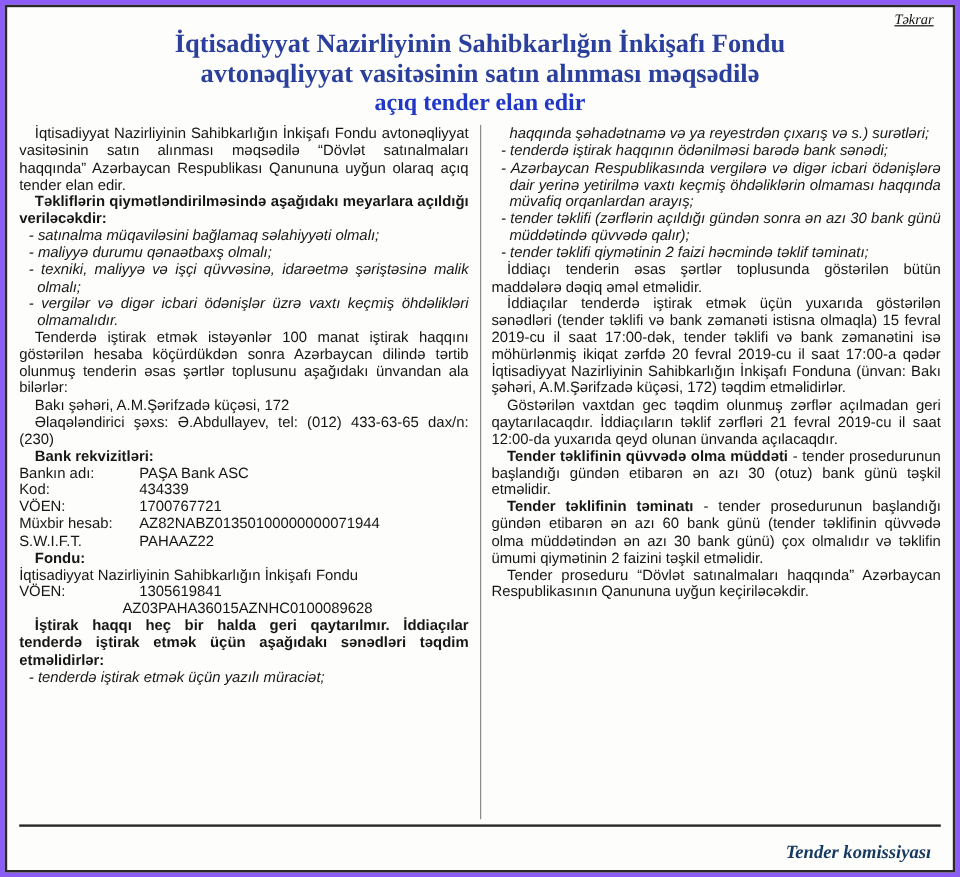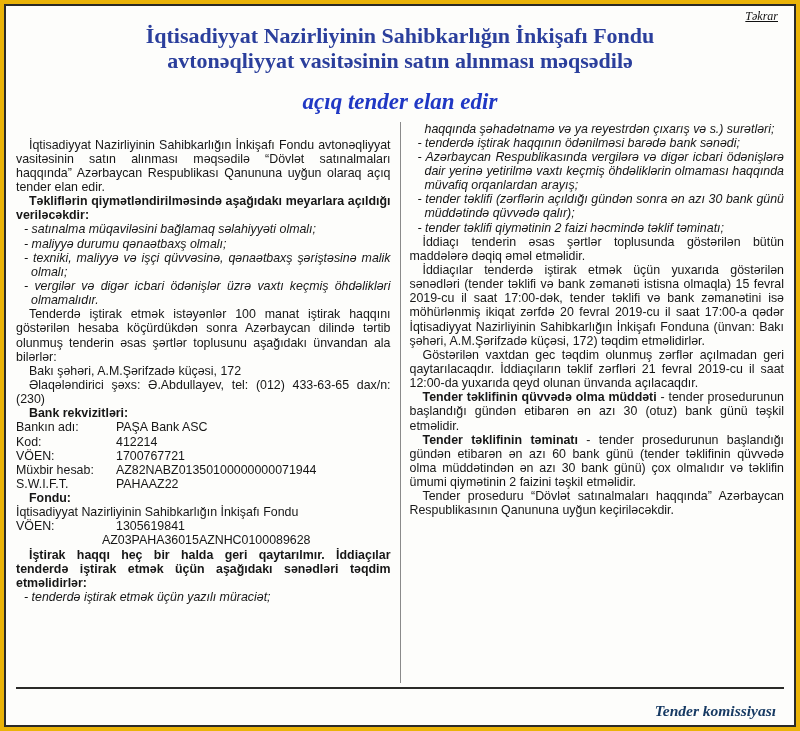--- a/index.html
+++ b/index.html
@@ -2,21 +2,21 @@
 <html style="--title-blue: #2b3f9c; --accent-blue: #2038c4; --footer-navy: #173a63; --border: #2a2a28; --text: #161616;"><head>
 <meta charset="utf-8">
 <style>
   * { box-sizing: border-box; }
   html, body { margin: 0; padding: 0; }
   body {
     width: 800px; height: 731px; overflow: hidden;
     background: #e8e8e4;
     font-family: "Liberation Sans", sans-serif;
   }
-  .page { position: relative; width: 800px; height: 731px; background: #eab308; }
+  .page { position: relative; width: 800px; height: 731px; background: #8b5cf6; }
   .ad {
     position: absolute; inset: 4px;
     border: 2px solid var(--border, #2a2a28);
     background: #fdfdfb;
     display: flex; flex-direction: column;
     padding: 3px 10px 5px;
   }
   .tekrar {
     text-align: right;
     font-family: "Liberation Serif", serif;
@@ -25,32 +25,32 @@
     padding-right: 6px;
   }
   .title { text-align: center; margin-top: 0; }
   .t1 {
     font-family: "Liberation Serif", serif;
     font-weight: bold; font-size: 22px; line-height: 1.12;
     color: var(--title-blue, #2b3f9c);
   }
   .t3 {
     font-family: "Liberation Serif", serif;
-    font-weight: bold; font-style: italic;
-    font-size: 23px; line-height: 1.1;
+    font-weight: bold; 
+    font-size: 20px; line-height: 1.1;
     color: var(--accent-blue, #2038c4);
-    margin-top: 16px;
+    margin-top: 2px;
   }
   .cols { display: flex; flex: 1; margin-top: 7px; overflow: hidden; }
   .col {
     width: 50%;
     font-size: 12.4px; line-height: 1.14;
     color: var(--text, #161616);
   }
-  .col-left  { padding-right: 9px; margin-top: 16px; }
+  .col-left  { padding-right: 9px; }
   .col-right { padding-left: 9px; }
   .divider { width: 1px; background: #8a8a8a; }
   p.blk { margin: 0; }
   .body { text-align: justify; text-indent: 13px; }
   .bold { font-weight: bold; }
   .run-b { font-weight: bold; }
   .item { font-style: italic; text-align: justify; padding-left: 15px; text-indent: -7px; }
   .cont { text-indent: 0; }
   .line { white-space: pre-wrap; }
   .mt { margin-top: 11px; }
@@ -77,28 +77,28 @@
       <div class="t1">İqtisadiyyat Nazirliyinin Sahibkarlığın İnkişafı Fondu</div>
       <div class="t1">avtonəqliyyat vasitəsinin satın alınması məqsədilə</div>
       <div class="t3">açıq tender elan edir</div>
     </div>
     <div class="cols">
       <div class="col col-left" id="col-left">
           <p class="blk body">İqtisadiyyat Nazirliyinin Sahibkarlığın İnkişafı Fondu avtonəqliyyat vasitəsinin satın alınması məqsədilə “Dövlət satınalmaları haqqında” Azərbaycan Respublikası Qanununa uyğun olaraq açıq tender elan edir.</p>
           <p class="blk body bold">Təkliflərin qiymətləndirilməsində aşağıdakı meyarlara açıldığı veriləcəkdir:</p>
           <p class="blk item">- satınalma müqaviləsini bağlamaq səlahiyyəti olmalı;</p>
           <p class="blk item">- maliyyə durumu qənaətbaxş olmalı;</p>
-          <p class="blk item">- texniki, maliyyə və işçi qüvvəsinə, qənaətbaxş şəriştəsinə malik olmalı;</p>
+          <p class="blk item">- texniki, maliyyə və işçi qüvvəsinə, idarəetmə şəriştəsinə malik olmalı;</p>
           <p class="blk item">- vergilər və digər icbari ödənişlər üzrə vaxtı keçmiş öhdəlikləri olmamalıdır.</p>
           <p class="blk body">Tenderdə iştirak etmək istəyənlər 100 manat iştirak haqqını göstərilən hesaba köçürdükdən sonra Azərbaycan dilində tərtib olunmuş tenderin əsas şərtlər toplusunu aşağıdakı ünvandan ala bilərlər:</p>
           <p class="blk body">Bakı şəhəri, A.M.Şərifzadə küçəsi, 172</p>
           <p class="blk body">Əlaqələndirici şəxs: Ə.Abdullayev, tel: (012) 433-63-65 dax/n: (230)</p>
           <p class="blk body bold mt">Bank rekvizitləri:</p>
           <p class="blk line"><span class="lbl">Bankın adı:</span><span>PAŞA Bank ASC</span></p>
-          <p class="blk line"><span class="lbl">Kod:</span><span>412214</span></p>
+          <p class="blk line"><span class="lbl">Kod:</span><span>434339</span></p>
           <p class="blk line"><span class="lbl">VÖEN:</span><span>1700767721</span></p>
           <p class="blk line"><span class="lbl">Müxbir hesab:</span><span>AZ82NABZ01350100000000071944</span></p>
           <p class="blk line"><span class="lbl">S.W.I.F.T.</span><span>PAHAAZ22</span></p>
           <p class="blk body bold mt">Fondu:</p>
           <p class="blk line">İqtisadiyyat Nazirliyinin Sahibkarlığın İnkişafı Fondu</p>
           <p class="blk line"><span class="lbl">VÖEN:</span><span>1305619841</span></p>
           <p class="blk line val-indent">AZ03PAHA36015AZNHC0100089628</p>
           <p class="blk body bold mt">İştirak haqqı heç bir halda geri qaytarılmır. İddiaçılar tenderdə iştirak etmək üçün aşağıdakı sənədləri təqdim etməlidirlər:</p>
           <p class="blk item">- tenderdə iştirak etmək üçün yazılı müraciət;</p>
         </div>

